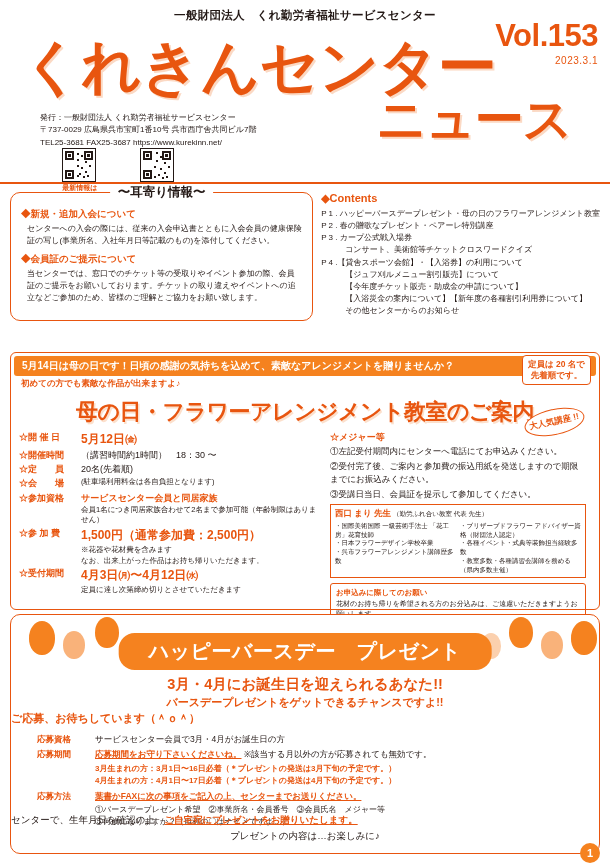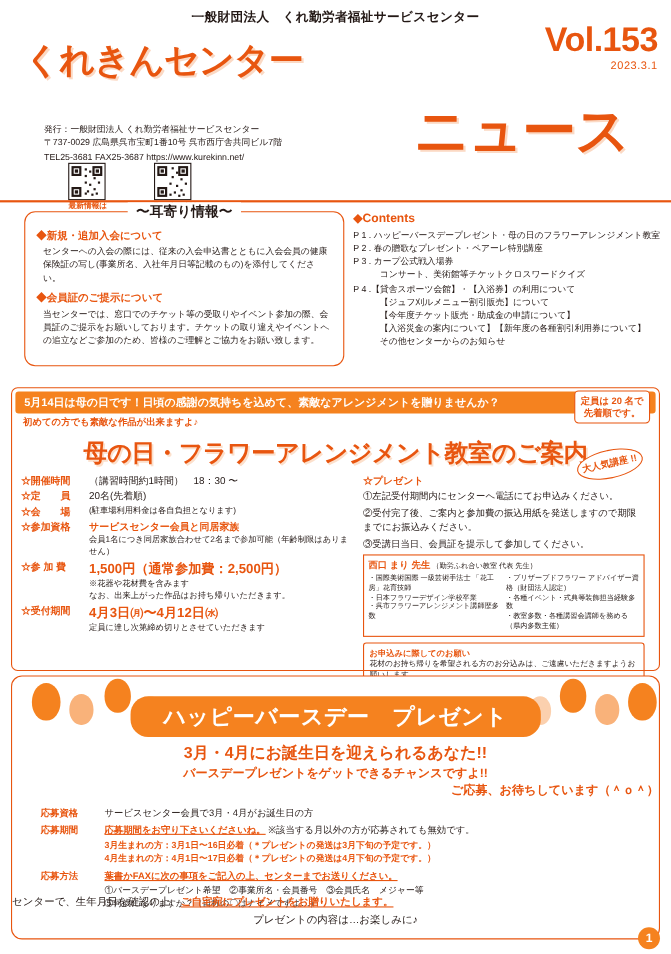--- a/index.html
+++ b/index.html
@@ -26,21 +26,21 @@
   }
   .vol .vnum {
     font-size:31px; font-weight:bold; color:#E8550F; line-height:1;
     letter-spacing:-0.5px;
   }
   .vol .vdate {
     font-size:10px; color:#E8550F; margin-top:4px; letter-spacing:0.5px;
   }
   .title-main {
     position:absolute; left:22px; top:38px;
-    font-size:32px; font-weight:bold; color:#E8550F;
+    font-size:59px; font-weight:bold; color:#E8550F;
     letter-spacing:-1px; line-height:1;
     text-shadow: 2px 2px 0 #fbd9c4;
   }
   .title-sub {
     position:absolute; right:38px; top:95px;
     font-size:49px; font-weight:bold; color:#E8550F;
     letter-spacing:-1px; line-height:1;
     text-shadow: 2px 2px 0 #fbd9c4;
   }
   .pub-info {
@@ -58,21 +58,21 @@
   }
   .qr-cap { font-size:7px; color:#E8550F; margin-top:2px; line-height:1.25; font-weight:bold;}
   .qr-cap b { display:block; }
 
   .hr-orange {
     position:absolute; left:0; right:0; top:182px; height:2px; background:#E8550F;
   }
 
   
   .top-cols { position:absolute; top:192px; left:10px; width:590px; display:flex; gap:8px; }
-  .panel-left { width:344px; position:relative;margin-left:12px; }
+  .panel-left { width:344px; position:relative; }
   .panel-right { width:282px; position:relative; }
 
   .rounded-box {
     border:1.5px solid #E8550F; border-radius:10px; background:#fff;
     padding:14px 10px 10px 10px; position:relative;
   }
   .box-title {
     position:absolute; top:-9px; left:50%; transform:translateX(-50%);
     background:#fff; padding:0 8px; font-size:12.5px; font-weight:bold; color:#231815;
     white-space:nowrap;
@@ -148,21 +148,21 @@
   .hb-title-pill {
     position:absolute; left:50%; transform:translateX(-50%); top:18px;
     background:#F5821F; color:#fff; border-radius:16px;
     font-size:20px; font-weight:bold; padding:5px 30px; white-space:nowrap;
     letter-spacing:0.5px;
   }
   .hb-l1 { position:absolute; top:60px; left:0; right:0; text-align:center;
            font-size:14.5px; font-weight:bold; color:#E8550F; }
   .hb-l2 { position:absolute; top:80px; left:0; right:0; text-align:center;
            font-size:11px; font-weight:bold; color:#E8550F; }
-  .hb-l3 { position:absolute; top:96px; left:0; right:0; text-align:right;
+  .hb-l3 { position:absolute; top:96px; left:0; right:0; text-align:left;
            font-size:11px; font-weight:bold; color:#E8550F; }
   .hb-rows { position:absolute; top:118px; left:26px; right:16px; }
   .hb-row { display:flex; font-size:8.5px; line-height:1.5; margin-bottom:2px; }
   .hb-row .hl { color:#E8550F; font-weight:bold; width:58px; flex:0 0 58px; }
   .hb-row .hv { color:#231815; }
   .hb-row .hv .ol { color:#E8550F; text-decoration:underline; font-weight:bold;margin-top:48px; }
   .sub-line { font-size:8px; margin-left:58px; line-height:1.5; }
   .hb-foot1 { position:absolute; left:0; right:0; bottom:26px; text-align:left;
               font-size:9.5px; color:#231815; }
   .hb-foot1 .u { color:#E8550F; text-decoration:underline; font-weight:bold; }
@@ -299,20 +299,26 @@
       <div>定員は 20 名で</div>
       <div>先着順です。</div>
     </div>
 
     <div class="md-title">母の日・フラワーアレンジメント教室のご案内</div>
     <div class="md-stamp">大人気講座 !!</div>
 
     <div class="md-cols">
       <div class="md-left">
 
+        <div class="row">
+          <div class="lbl">☆開 催 日</div>
+          <div class="val">
+            <span class="big">5月12日㈮</span>
+          </div>
+        </div>
 
         <div class="row">
           <div class="lbl">☆開催時間</div>
           <div class="val o">（講習時間約1時間）　18：30 〜</div>
         </div>
 
         <div class="row">
           <div class="lbl">☆定　　員</div>
           <div class="val">20名(先着順)</div>
         </div>
@@ -345,21 +351,21 @@
           <div class="lbl">☆受付期間</div>
           <div class="val">
             <div class="big">4月3日㈪〜4月12日㈬</div>
             <div class="small">定員に達し次第締め切りとさせていただきます</div>
           </div>
         </div>
       </div>
 
       <div class="md-right">
         <div class="row">
-          <div class="lbl">☆プレゼント</div>
+          <div class="lbl">☆メジャー等</div>
         </div>
         <div>
           <div class="apply-item">①左記受付期間内にセンターへ電話にてお申込みください。</div>
           <div class="apply-item">②受付完了後、ご案内と参加費の振込用紙を発送しますので期限までにお振込みください。</div>
           <div class="apply-item">③受講日当日、会員証を提示して参加してください。</div>
         </div>
 
         <div class="instructor">
           <div>
             <span class="iname">西口 まり 先生</span>

